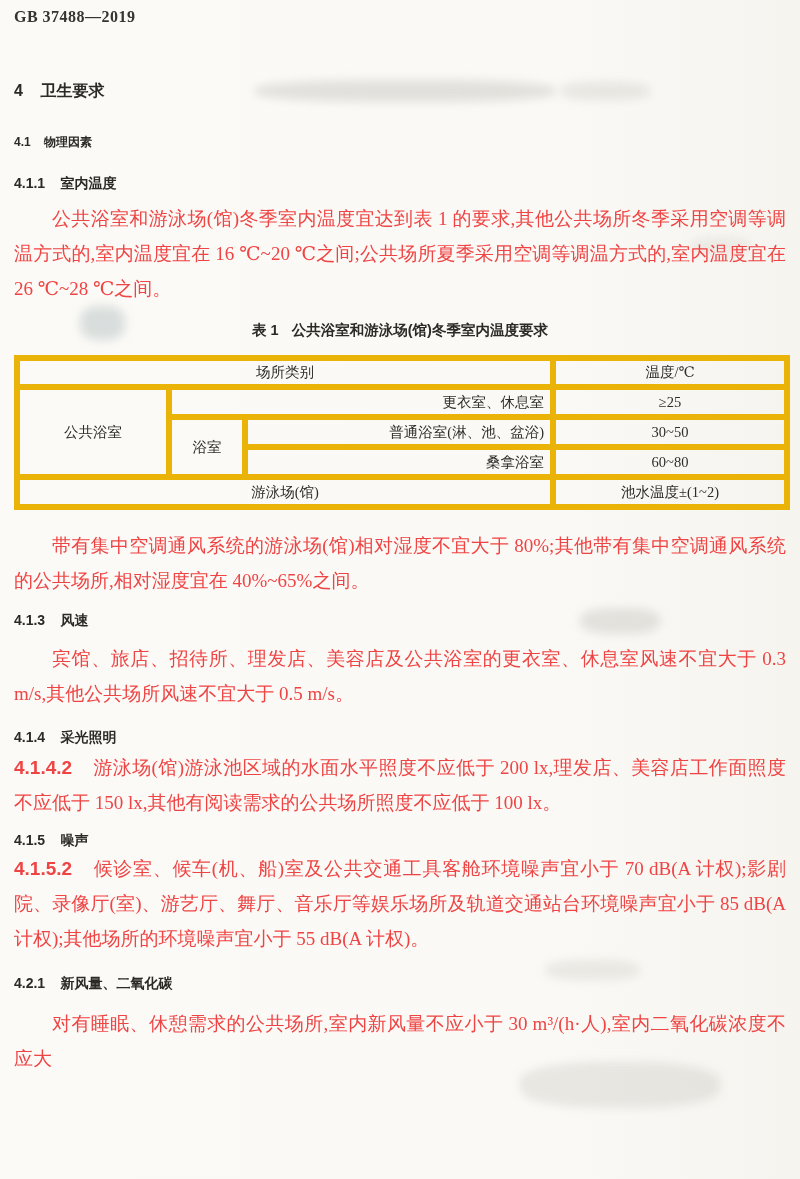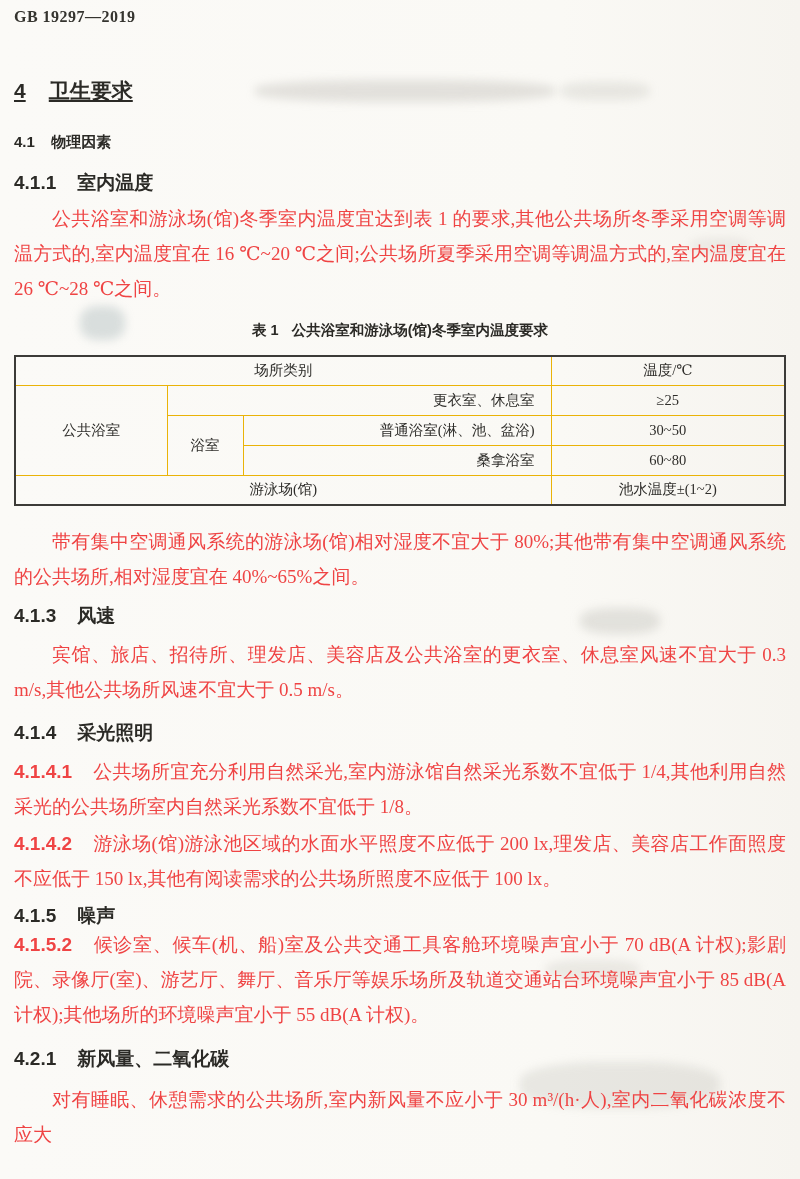--- a/index.html
+++ b/index.html
@@ -27,23 +27,23 @@
     line-height: 22px;
     letter-spacing: 0.5px;
     color: #35342f;
   }
   .h {
     font-family: "Liberation Sans", "DejaVu Sans", sans-serif;
     font-weight: bold;
     color: #2b2a26;
     line-height: 22px;
   }
-  .h-l1 { font-size: 21px; text-decoration: underline; }
-  .h-l2 { font-size: 15px; }
-  .h-l3 { font-size: 19px; }
+  .h-l1 { font-size: 16px; }
+  .h-l2 { font-size: 12px; }
+  .h-l3 { font-size: 14px; }
   .h-num { margin-right: 1.1em; }
   .para {
     font-size: 19px;
     line-height: 35px;
     text-align: justify;
     color: #ef4444;
   }
   .indent { text-indent: 2em; }
   .clause-num {
     font-family: "Liberation Sans", "DejaVu Sans", sans-serif;
@@ -61,25 +61,25 @@
   .cap-label { margin-right: 0.9em; margin-top: 12px; }
   table.t1 {
     width: 770px;
     border-collapse: collapse;
     table-layout: fixed;
     font-size: 14.5px;
     color: #2e2d2a;
     border: 2.5px solid #3c3b38;
   }
   table.t1 td {
-    border: 1px solid #eab308;
+    border: 6px solid #eab308;
     text-align: center;
     vertical-align: middle;
     height: 30px;
-    padding: 2px 16px;
+    padding: 2px 6px;
   }
   table.t1 tr.head td { height: 29px; }
   table.t1 td.left { text-align: right; padding-left: 12px; }
   .smudge {
     position: absolute;
     z-index: 1;
     filter: blur(5px);
     border-radius: 40%;
     pointer-events: none;
   }
@@ -90,21 +90,21 @@
 <div class="smudge" style="left:255px; top:80px; width:300px; height:22px; background:rgba(165,163,155,0.28);"></div>
 <div class="smudge" style="left:560px; top:82px; width:90px; height:18px; background:rgba(170,168,158,0.22);"></div>
 <div class="smudge" style="left:80px; top:306px; width:45px; height:34px; background:rgba(140,160,162,0.30);"></div>
 <div class="smudge" style="left:580px; top:608px; width:80px; height:26px; background:rgba(160,160,152,0.25);"></div>
 <div class="smudge" style="left:545px; top:960px; width:95px; height:20px; background:rgba(165,162,152,0.18);"></div>
 <div class="smudge" style="left:520px; top:1062px; width:200px; height:46px; background:rgba(160,158,150,0.20);"></div>
 <div class="smudge" style="left:690px; top:238px; width:60px; height:16px; background:rgba(165,162,152,0.15);"></div>
 
 <div class="page">
 
-  <div class="doc-header">GB 19297—2019</div>
+  <div class="doc-header">GB 37488—2019</div>
 
   <div class="h h-l1" style="margin-top:52px">
     <span class="h-num">4</span><span>卫生要求</span>
   </div>
 
   <div class="h h-l2" style="margin-top:29px">
     <span class="h-num">4.1</span><span>物理因素</span>
   </div>
 
   <div class="h h-l3" style="margin-top:19px">
@@ -156,23 +156,20 @@
   <div class="h h-l3" style="margin-top:11px">
     <span class="h-num">4.1.3</span><span>风速</span>
   </div>
 
   <p class="para indent" style="margin-top:10px">宾馆、旅店、招待所、理发店、美容店及公共浴室的更衣室、休息室风速不宜大于 0.3 m/s,其他公共场所风速不宜大于 0.5 m/s。</p>
 
   <div class="h h-l3" style="margin-top:15px">
     <span class="h-num">4.1.4</span><span>采光照明</span>
   </div>
 
-  <p class="para" style="margin-top:10px">
-    <span class="clause-num">4.1.4.1</span><span>公共场所宜充分利用自然采光,室内游泳馆自然采光系数不宜低于 1/4,其他利用自然采光的公共场所室内自然采光系数不宜低于 1/8。</span>
-  </p>
 
   <p class="para" style="margin-top:2px">
     <span class="clause-num">4.1.4.2</span><span>游泳场(馆)游泳池区域的水面水平照度不应低于 200 lx,理发店、美容店工作面照度不应低于 150 lx,其他有阅读需求的公共场所照度不应低于 100 lx。</span>
   </p>
 
   <div class="h h-l3" style="margin-top:9px">
     <span class="h-num">4.1.5</span><span>噪声</span>
   </div>
 
 

